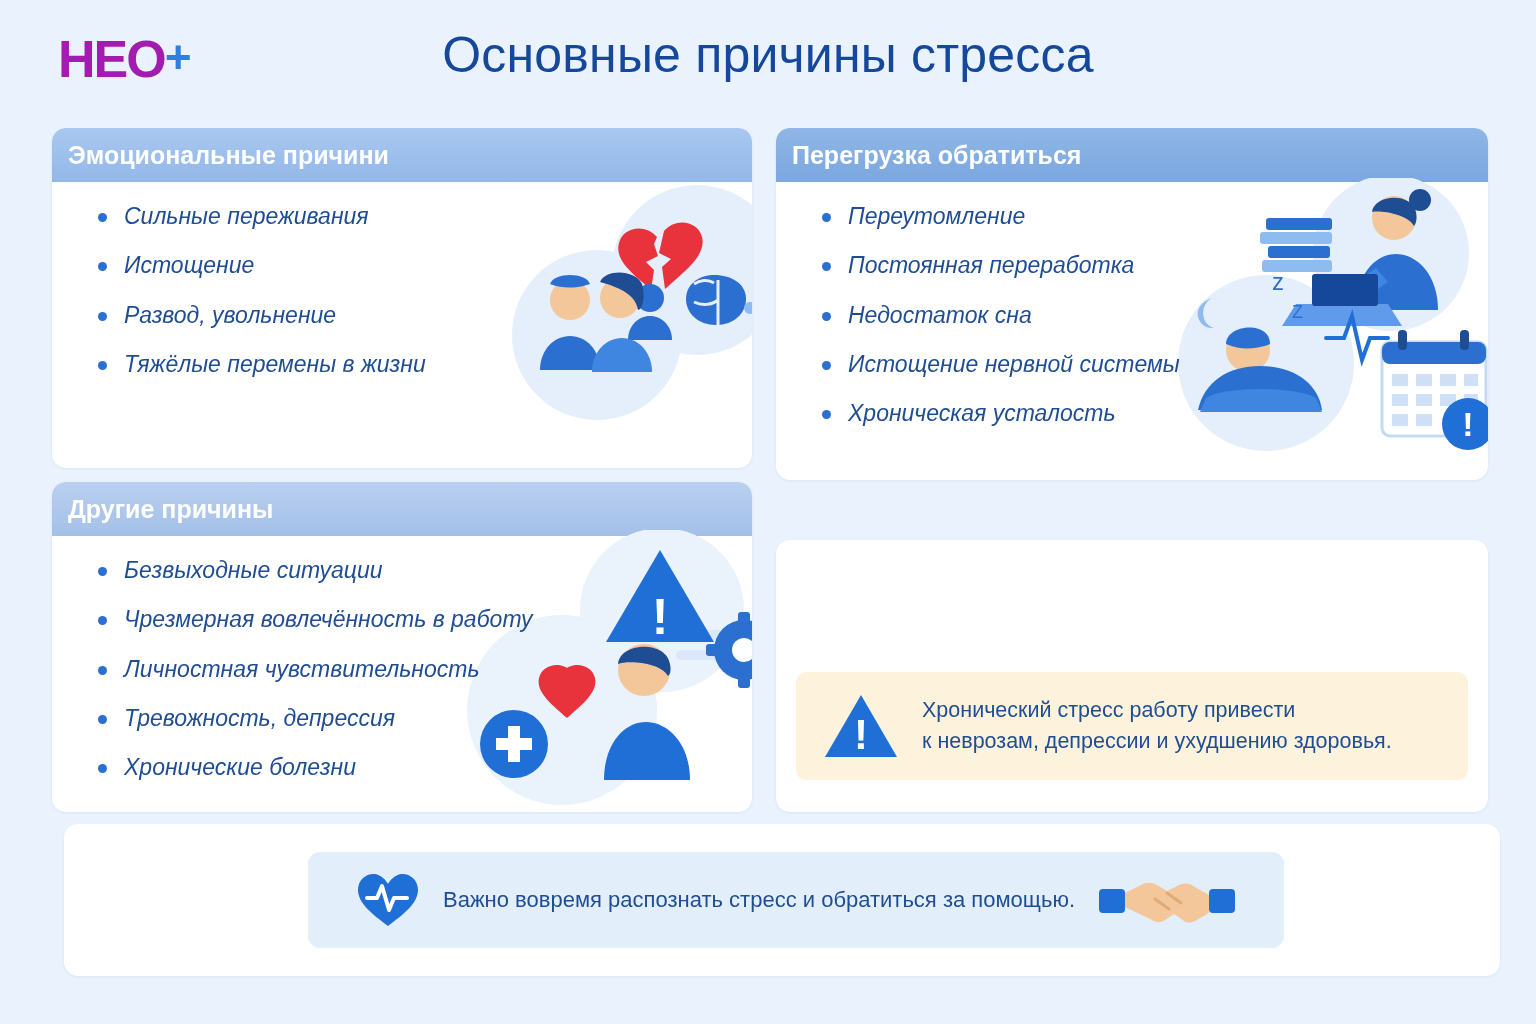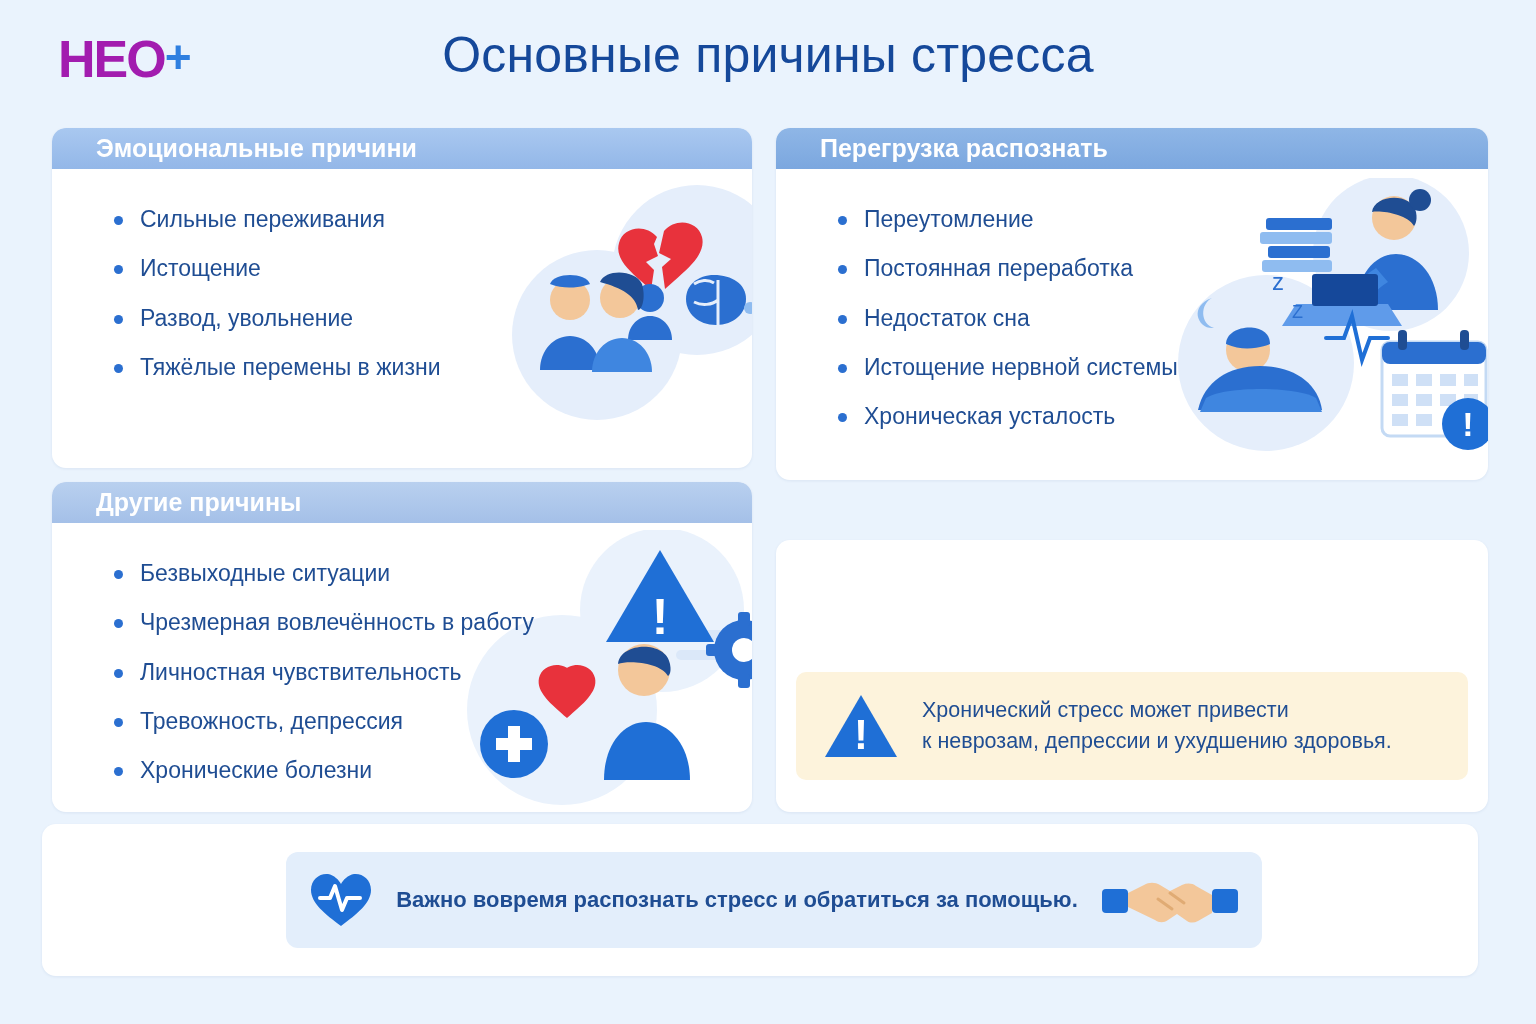--- a/index.html
+++ b/index.html
@@ -53,37 +53,38 @@
 
   
   .card {
     position: absolute;
     background: #ffffff;
     border-radius: 14px;
     box-shadow: 0 1px 3px rgba(30,70,130,0.08);
     overflow: hidden;
   }
   .card-header {
-    height: 41px;
+    height: 54px;
     border-radius: 12px 12px 0 0;
     display: flex;
     align-items: center;
-    padding-left: 44px;
+    padding-left: 16px;
     font-size: 25px;
     font-weight: 700;
     color: #ffffff;
   }
   .hdr-a { background: linear-gradient(180deg,#a9c8f0 0%, #93b7e8 100%); }
   .hdr-b { background: linear-gradient(180deg,#8fb6e6 0%, #7ba7df 100%); }
   .hdr-c { background: linear-gradient(180deg,#b9d0ef 0%, #a4c0e8 100%); }
 
   ul.bullets {
     list-style: none;
-    margin: 16px;
+    margin: 0;
     padding: 22px 0 0 44px;
+    font-style: italic;
   }
   ul.bullets li {
     position: relative;
     font-size: 23px;
     color: #1f4d93;
     padding-left: 28px;
     margin-bottom: 24px;
     line-height: 1.1;
   }
   ul.bullets li::before {
@@ -95,21 +96,21 @@
     height: 9px;
     border-radius: 50%;
     background: #2b6fd0;
   }
 
   
   #card-emotional { left: 52px;  top: 128px; width: 700px; height: 340px; }
   #card-overload  { left: 776px; top: 128px; width: 712px; height: 352px; }
   #card-other     { left: 52px;  top: 482px; width: 700px; height: 330px; }
   #card-warning   { left: 776px; top: 540px; width: 712px; height: 272px; }
-  #card-footer    { left: 42px;  top: 824px; width: 1436px; height: 152px; font-weight: bold; }
+  #card-footer    { left: 64px;  top: 824px; width: 1436px; height: 152px; }
 
   
   .note {
     position: absolute;
     left: 20px;
     top: 132px;
     width: 672px;
     height: 108px;
     background: #fdf3dc;
     border-radius: 10px;
@@ -183,21 +184,21 @@
 
   <ul class="bullets">
     <li>Сильные переживания</li>
     <li>Истощение</li>
     <li>Развод, увольнение</li>
     <li>Тяжёлые перемены в жизни</li>
   </ul>
 </div>
 
 <div class="card" id="card-overload">
-  <div class="card-header hdr-b">Перегрузка распознать</div>
+  <div class="card-header hdr-b">Перегрузка обратиться</div>
 
   <svg class="illus" style="left:400px; top:50px;" width="320" height="300" viewBox="0 0 320 300">
     <circle cx="215" cy="75" r="78" fill="#e5eefb"></circle>
     <circle cx="90" cy="185" r="88" fill="#e5eefb"></circle>
 
     <rect x="90" y="40" width="66" height="12" rx="3" fill="#2b6fd0"></rect>
     <rect x="84" y="54" width="72" height="12" rx="3" fill="#8fbcf0"></rect>
     <rect x="92" y="68" width="62" height="12" rx="3" fill="#2b6fd0"></rect>
     <rect x="86" y="82" width="70" height="12" rx="3" fill="#8fbcf0"></rect>
 
@@ -289,21 +290,21 @@
   </ul>
 </div>
 
 <div class="card" id="card-warning">
   <div class="note">
     <svg width="78" height="70" viewBox="0 0 78 70">
       <path d="M39 4l36 62H3z" fill="#1f6fd6"></path>
       <text x="39" y="58" text-anchor="middle" font-family="Liberation Sans" font-size="42" font-weight="bold" fill="#ffffff">!</text>
     </svg>
     <div class="note-text">
-      <div>Хронический стресс может привести</div>
+      <div>Хронический стресс работу привести</div>
       <div>к неврозам, депрессии и ухудшению здоровья.</div>
     </div>
   </div>
 </div>
 
 <div class="card" id="card-footer">
   <div class="footer-banner">
     <svg width="66" height="60" viewBox="0 0 66 60">
       <path d="M33 56C17 44 3 33 3 20 3 9 12 3 20 4c6 1 11 6 13 10 2-4 7-9 13-10 8-1 17 5 17 16 0 13-14 24-30 36z" fill="#1f6fd6"></path>
       <path d="M12 28h10l5-12 7 24 5-12h13" stroke="#ffffff" stroke-width="4" fill="none" stroke-linecap="round" stroke-linejoin="round"></path>

